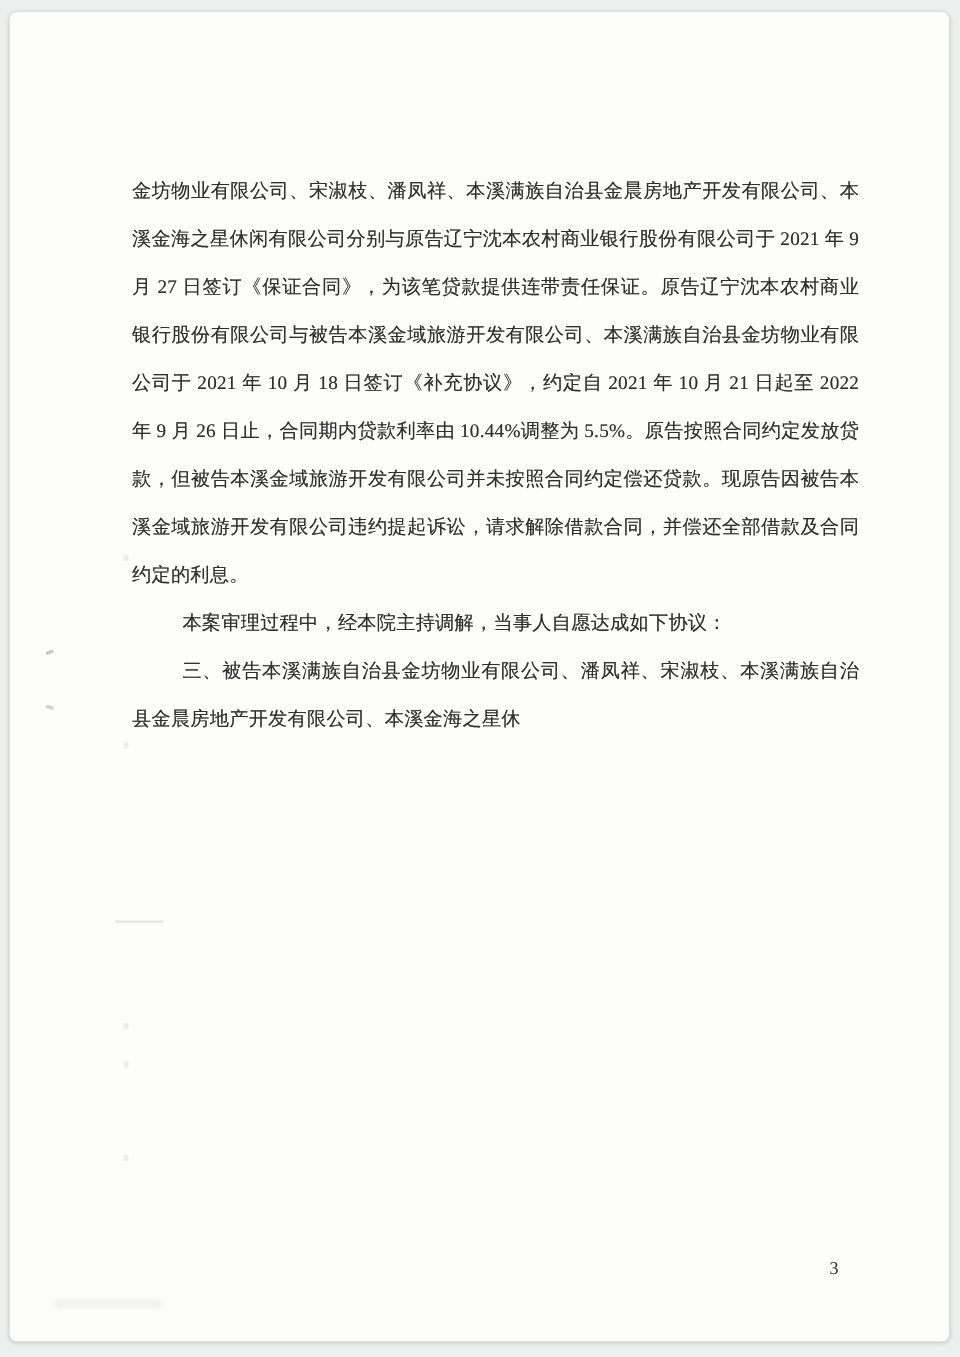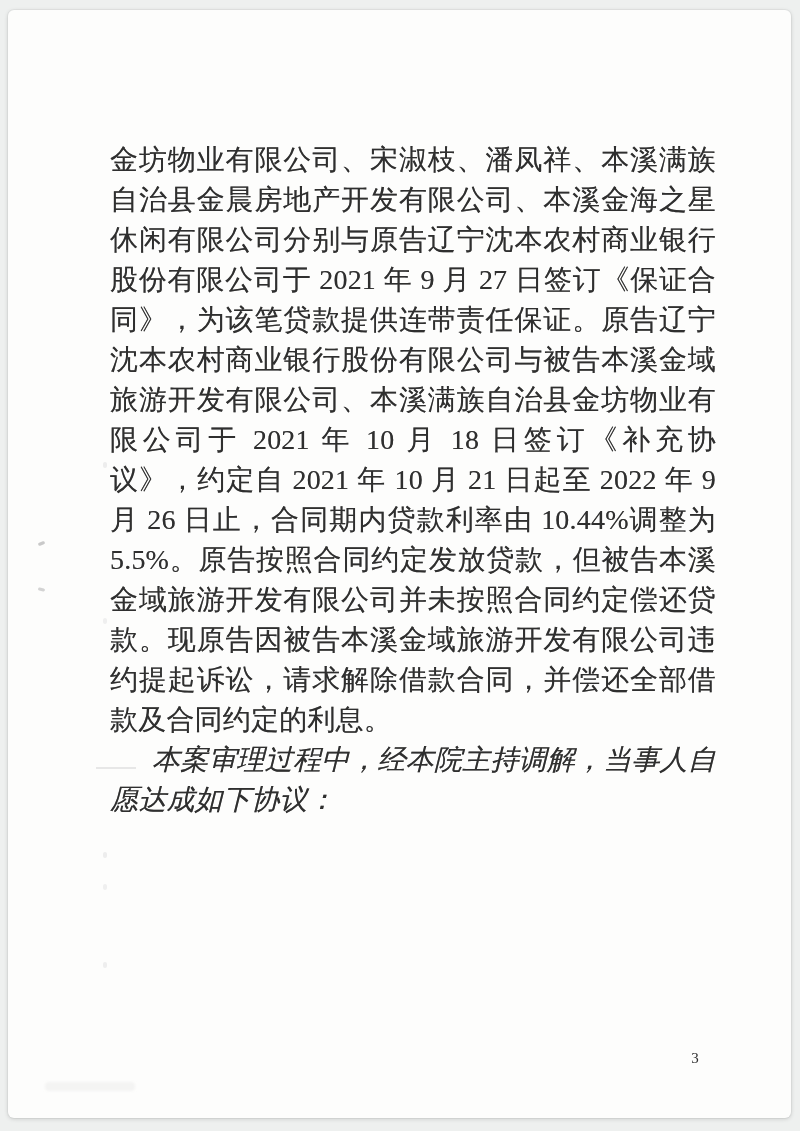--- a/index.html
+++ b/index.html
@@ -26,31 +26,30 @@
   }
   .content {
     position: absolute;
     left: 102px;
     top: 130px;
     width: 606px;
   }
   .para {
     margin: 0;
     padding: 0;
-    font-size: 28px;
+    font-size: 16px;
     line-height: 40px;
     letter-spacing: 0.2px;
     color: #2f2f2f;
     text-align: justify;
     text-justify: inter-character;
     text-shadow: 0 0 0.5px rgba(47,47,47,0.55);
   }
   .para.indent {
     text-indent: 42px;
-    font-style: italic;
   }
   .page-number {
     position: absolute;
     left: 672px;
     top: 1040px;
     width: 30px;
     font-size: 15px;
     color: #2f2f2f;
     text-align: center;
   }
@@ -70,20 +69,21 @@
   .smudge { left: 37px; top: 1072px; width: 90px; height: 9px; background: #f4f4f3; border-radius: 4px; filter: blur(1px); }
 </style>
 </head>
 <body>
 
 <div class="paper">
 
   <div class="content">
     <p class="para">金坊物业有限公司、宋淑枝、潘凤祥、本溪满族自治县金晨房地产开发有限公司、本溪金海之星休闲有限公司分别与原告辽宁沈本农村商业银行股份有限公司于 2021 年 9 月 27 日签订《保证合同》，为该笔贷款提供连带责任保证。原告辽宁沈本农村商业银行股份有限公司与被告本溪金域旅游开发有限公司、本溪满族自治县金坊物业有限公司于 2021 年 10 月 18 日签订《补充协议》，约定自 2021 年 10 月 21 日起至 2022 年 9 月 26 日止，合同期内贷款利率由 10.44%调整为 5.5%。原告按照合同约定发放贷款，但被告本溪金域旅游开发有限公司并未按照合同约定偿还贷款。现原告因被告本溪金域旅游开发有限公司违约提起诉讼，请求解除借款合同，并偿还全部借款及合同约定的利息。</p>
     <p class="para indent">本案审理过程中，经本院主持调解，当事人自愿达成如下协议：</p>
+    <p class="para indent">三、被告本溪满族自治县金坊物业有限公司、潘凤祥、宋淑枝、本溪满族自治县金晨房地产开发有限公司、本溪金海之星休</p>
   </div>
 
   <div class="page-number">3</div>
 
   <div class="artifact speck-1"></div>
   <div class="artifact speck-2"></div>
   <div class="artifact bleed-line"></div>
   <div class="artifact bleed-dot-1"></div>
   <div class="artifact bleed-dot-2"></div>
   <div class="artifact bleed-dot-3"></div>

